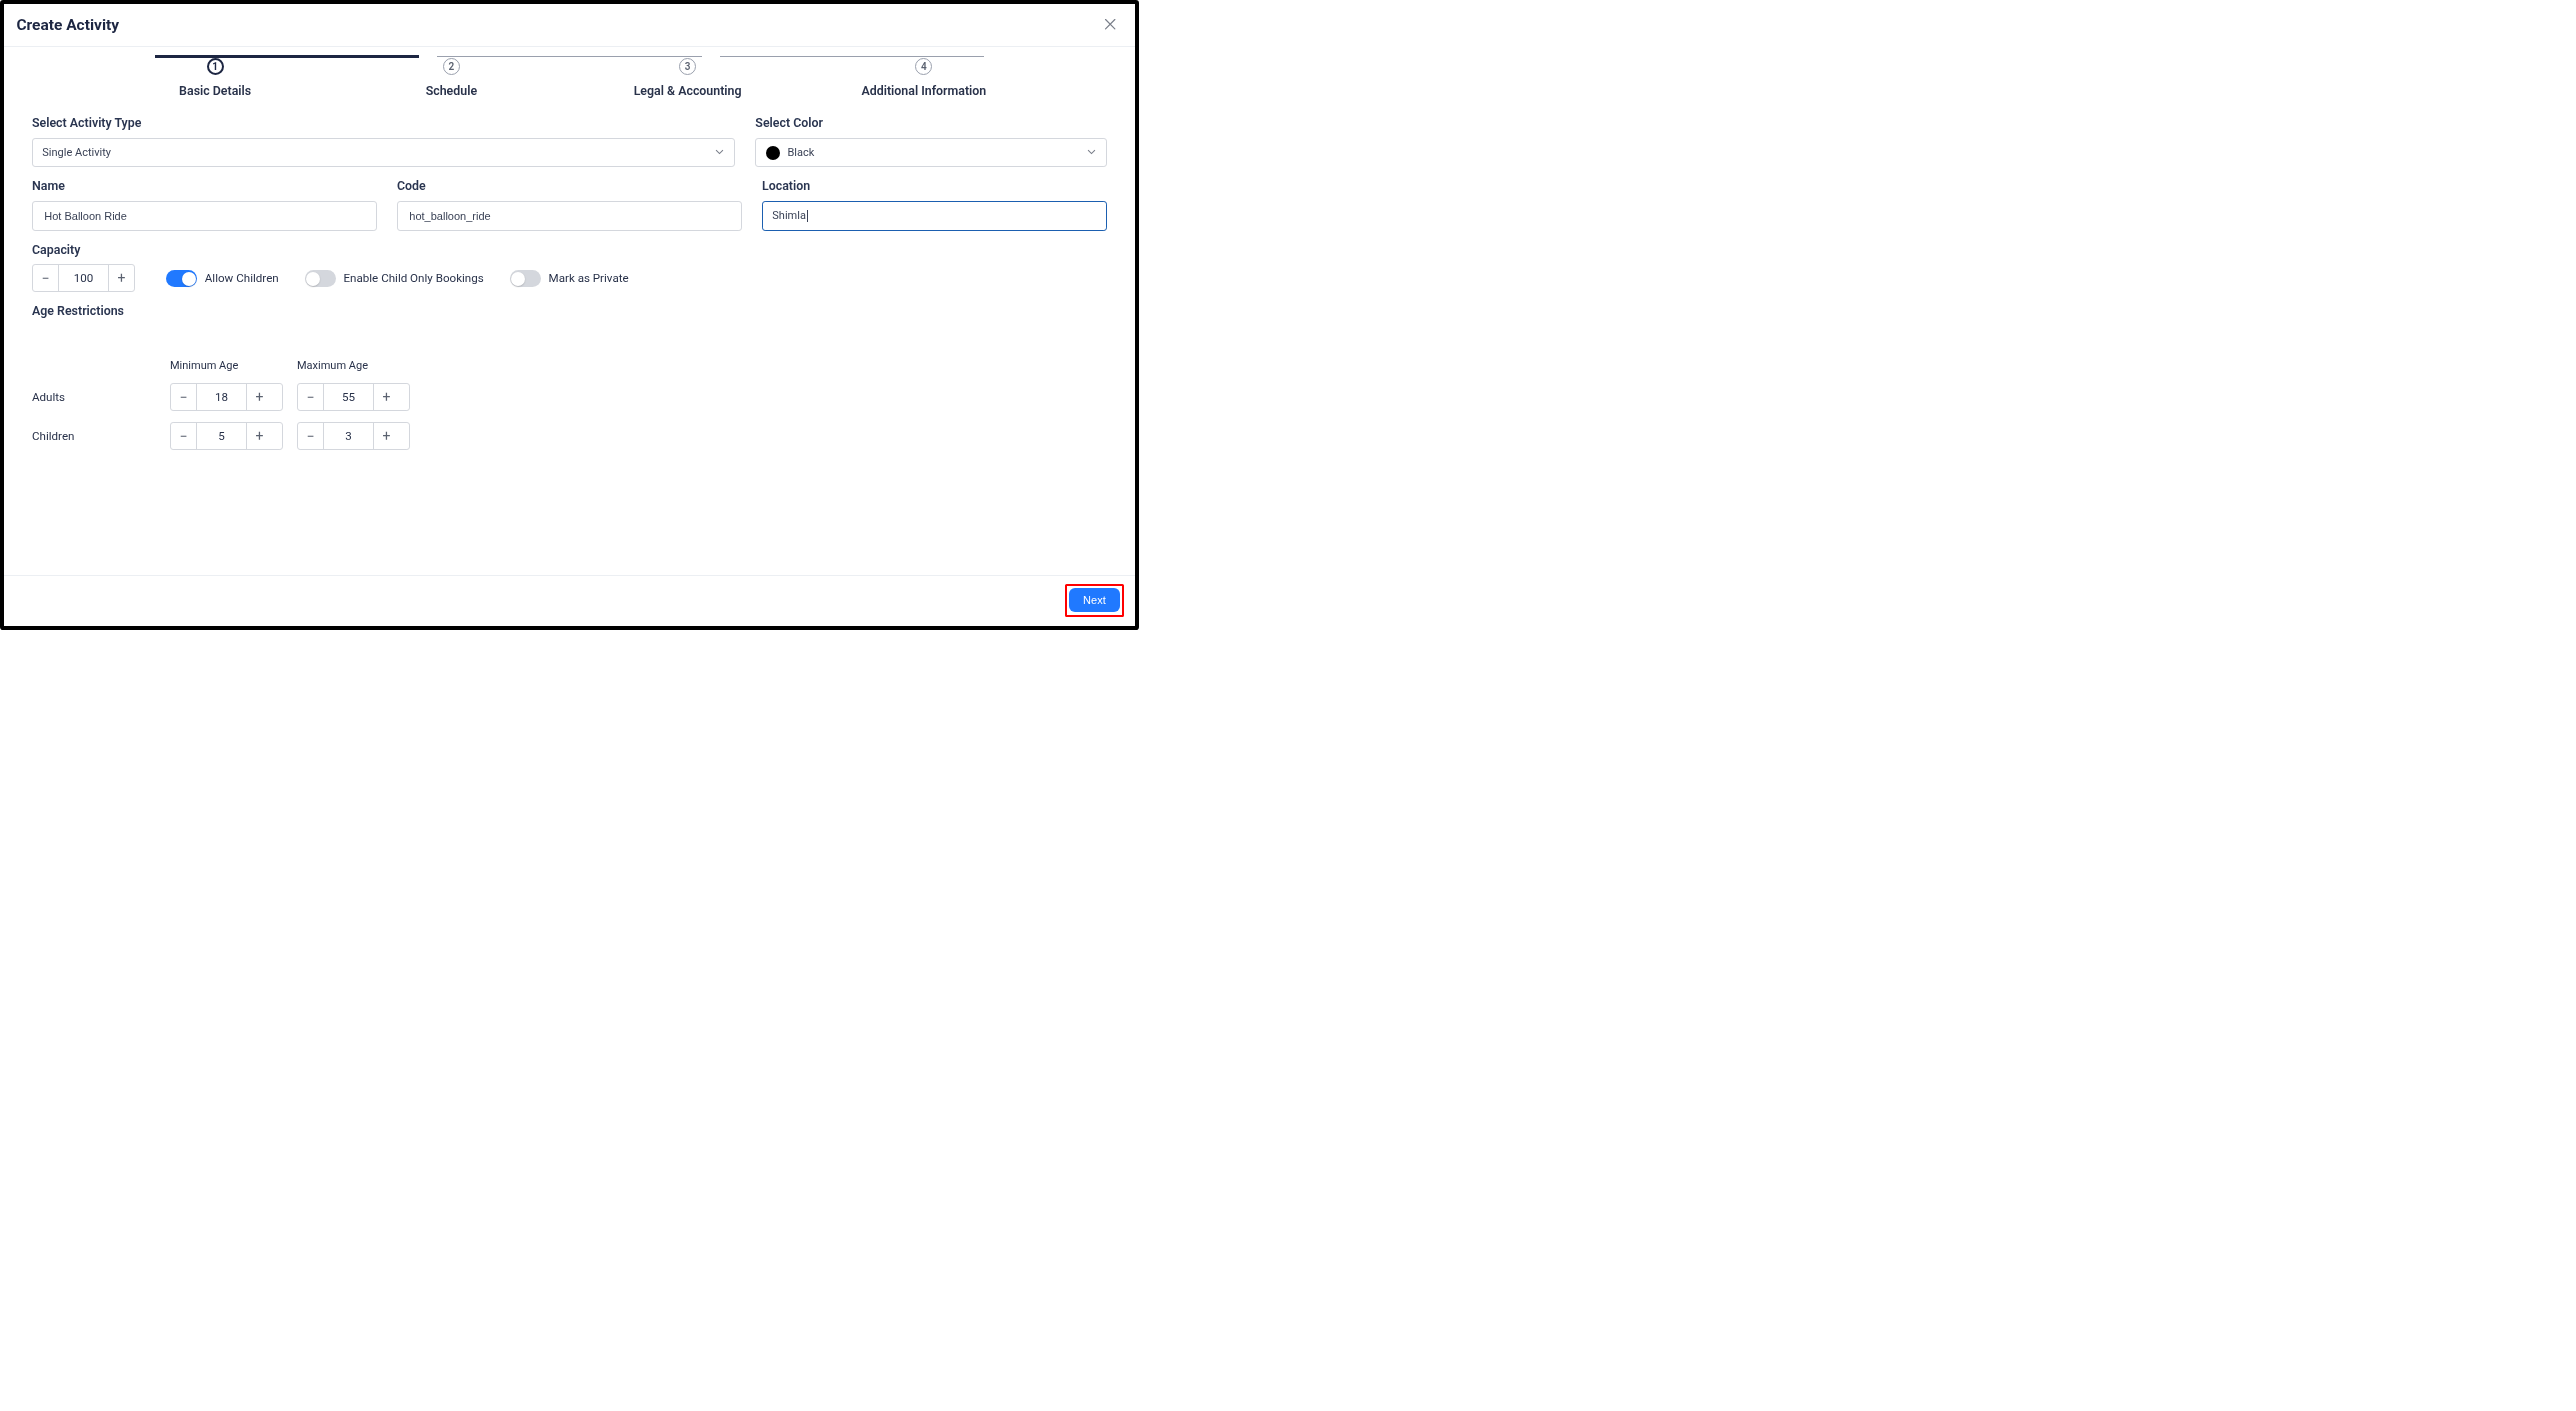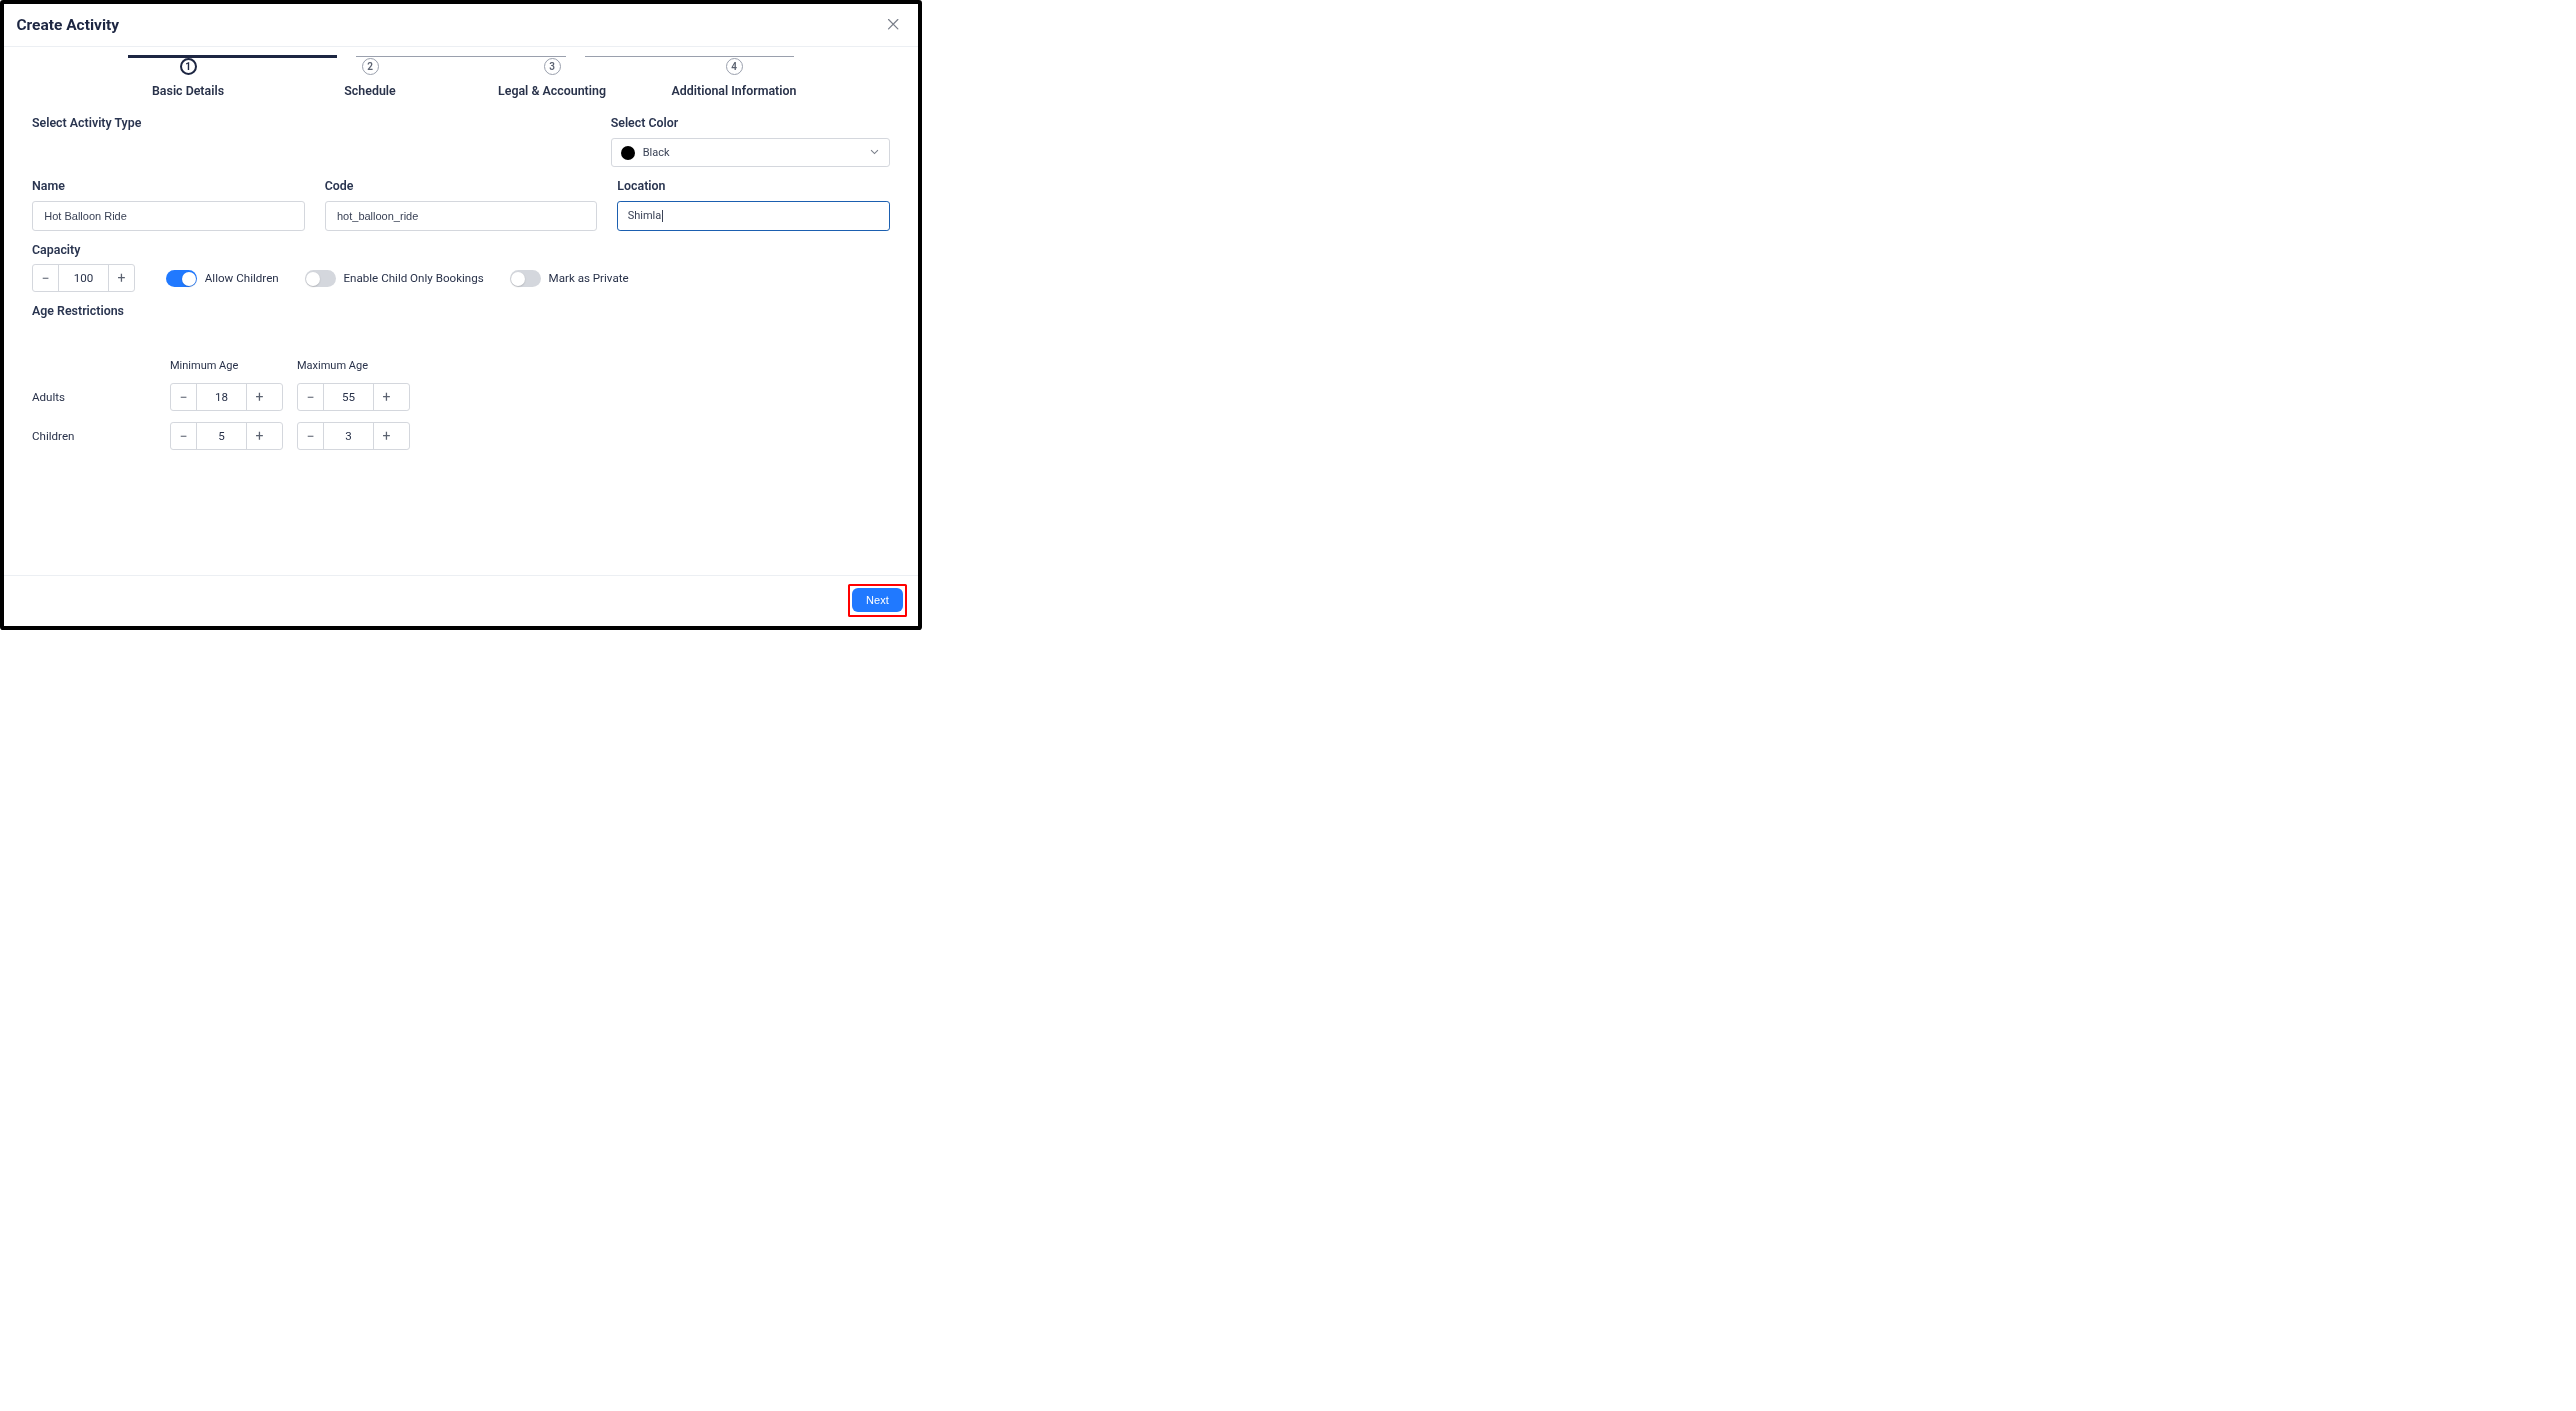--- a/index.html
+++ b/index.html
@@ -3,21 +3,21 @@
 <meta charset="utf-8">
 <style>
   * { box-sizing: border-box; }
   html, body {
     margin: 0; padding: 0;
     font-family: -apple-system, BlinkMacSystemFont, "Segoe UI", Roboto, "Helvetica Neue", Arial, sans-serif;
     background: #fff;
     color: #1f2a44;
   }
   .frame {
-    width: 922px;
+    width: 1139px;
     height: 630px;
     margin: 0;
     border: 4.7px solid #000;
     border-radius: 3.1px;
     position: relative;
     overflow: hidden;
     display: flex;
     flex-direction: column;
   }
   
@@ -254,20 +254,28 @@
       <div class="step-circle">4</div>
       <div class="step-label">Additional Information</div>
     </div>
   </div>
 
   <div class="body">
 
     <div class="row">
       <div class="col grow" style="flex:2">
         <div class="label">Select Activity Type</div>
+        <div class="select">
+          <span>Single Activity</span>
+          <span class="chevron">
+            <svg class="chev" viewBox="0 0 16 16" fill="none" stroke="currentColor" stroke-width="1.6">
+                <polyline points="3,6 8,11 13,6"></polyline>
+              </svg>
+          </span>
+        </div>
       </div>
       <div class="col grow" style="flex:1">
         <div class="label">Select Color</div>
         <div class="select">
           <span class="color-swatch"></span>
           <span>Black</span>
           <span class="chevron">
             <svg class="chev" viewBox="0 0 16 16" fill="none" stroke="currentColor" stroke-width="1.6">
                 <polyline points="3,6 8,11 13,6"></polyline>
               </svg>

